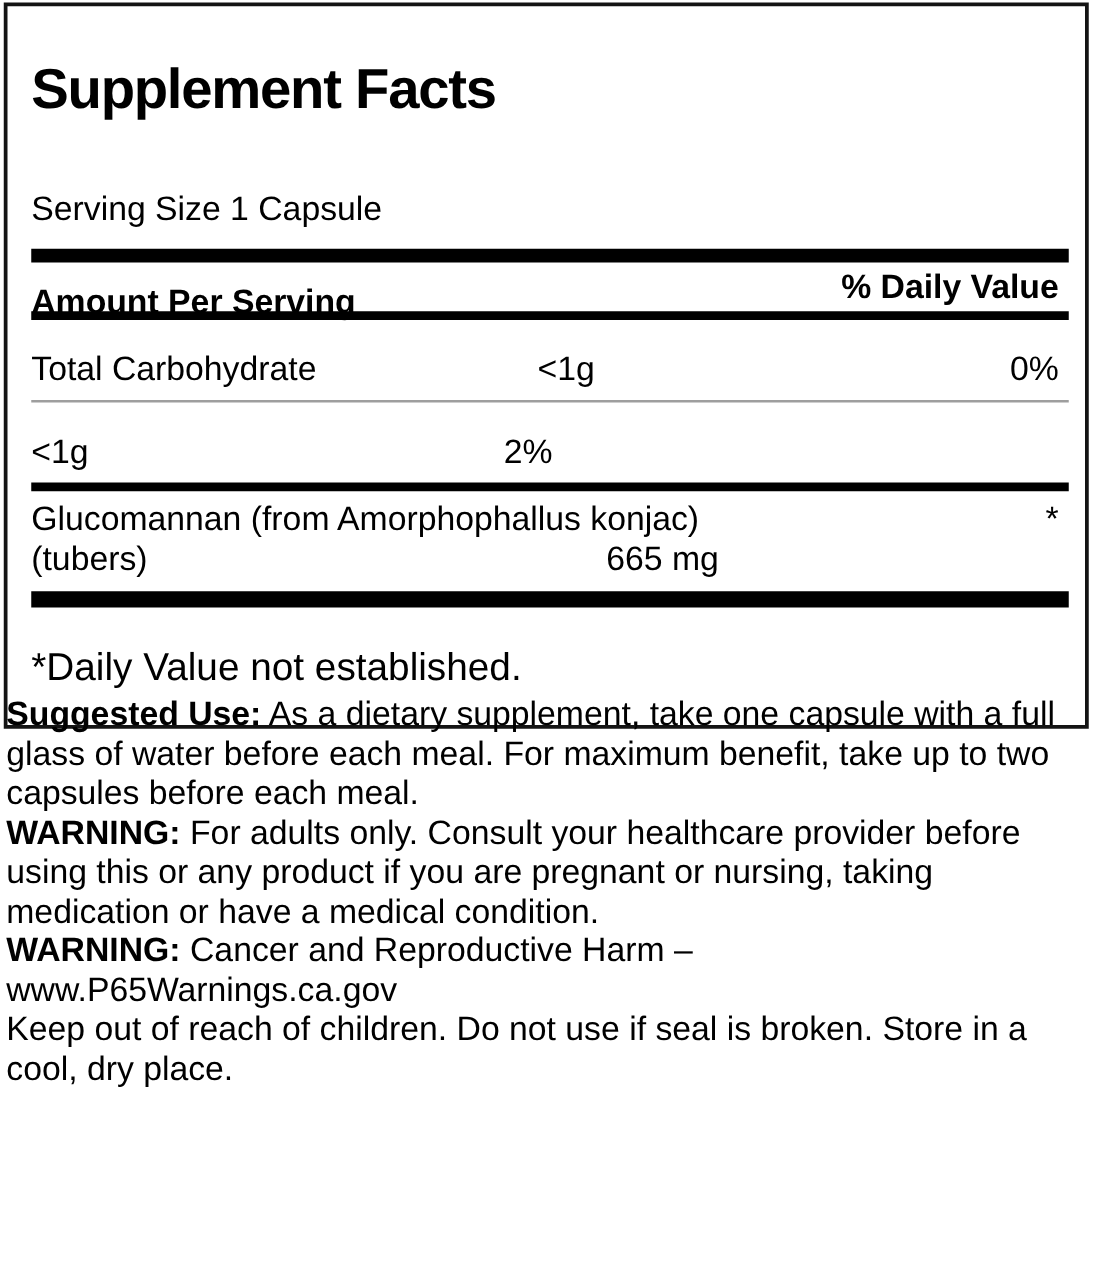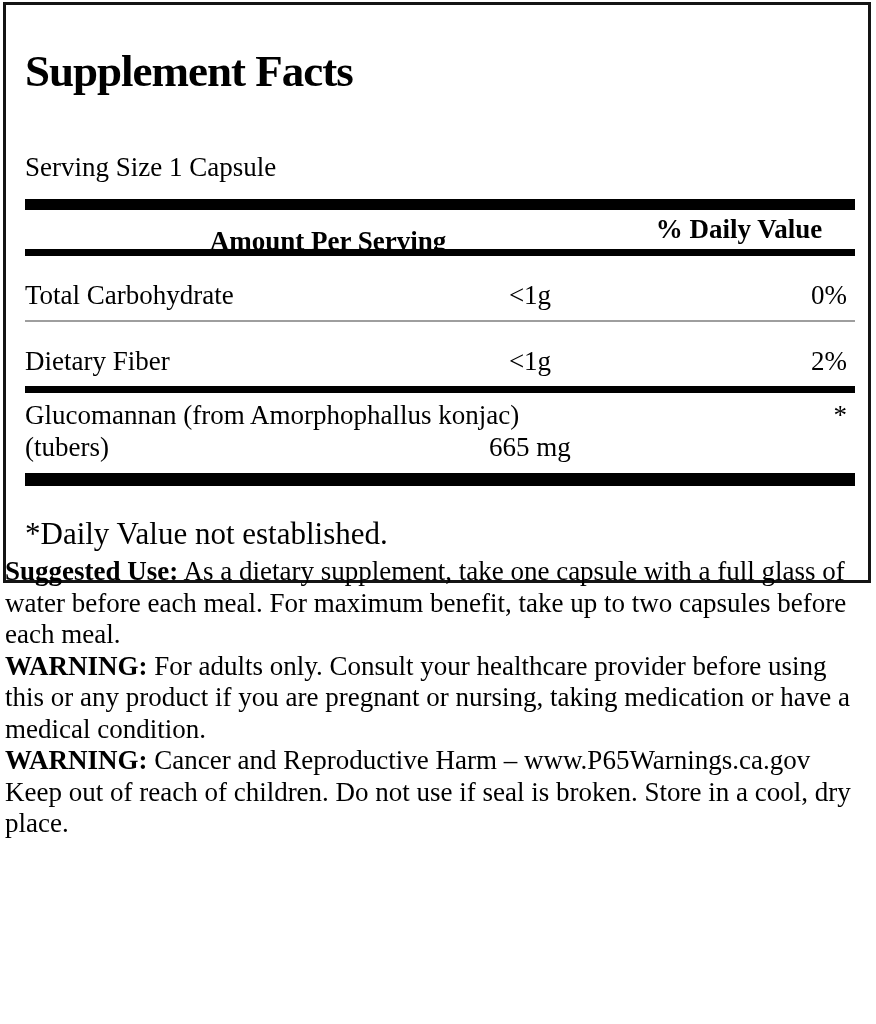--- a/index.html
+++ b/index.html
@@ -6,21 +6,21 @@
     margin: 0;
     padding: 0;
     background: #ffffff;
   }
   .page {
     position: relative;
     width: 876px;
     height: 1024px;
     background: #ffffff;
     color: #000000;
-    font-family: Liberation Serif, serif;
+    font-family: Liberation Sans, sans-serif;
     overflow: hidden;
   }
 
   
   .facts-box {
     position: absolute;
     left: 3px;
     top: 2px;
     width: 868px;
     box-sizing: border-box;
@@ -51,38 +51,37 @@
 
   .hdr-row {
     display: flex;
     align-items: center;
     height: 39px;
     font-size: 27px;
     font-weight: bold;
   }
   .hdr-amount {
     width: 606px;
-    text-align: center;
     margin-top: 24px;
   }
   .hdr-dv {
     flex: 1;
-    text-align: center;
+    text-align: right;
     padding-right: 8px;
   }
 
   .nrow {
     display: flex;
     align-items: center;
     font-size: 27px;
     line-height: 31px;
     padding: 24px 0 9px;
   }
   .n-name   { flex: 1; }
-  .n-amount { width: 200px; text-align: center; }
+  .n-amount { width: 200px; text-align: left; }
   .n-dv     { width: 225px; text-align: right; padding-right: 8px; box-sizing: border-box; }
 
   .row-divider {
     height: 2px;
     background: #9e9e9e;
   }
 
   .grow {
     padding: 6px 0 10px;
     font-size: 27px;
@@ -140,21 +139,20 @@
 
     <div class="nrow">
       <div class="n-name">Total Carbohydrate</div>
       <div class="n-amount">&lt;1g</div>
       <div class="n-dv">0%</div>
     </div>
 
     <div class="row-divider"></div>
 
     <div class="nrow">
-      <div class="n-name">Dietary Fiber</div>
       <div class="n-amount">&lt;1g</div>
       <div class="n-dv">2%</div>
     </div>
 
     <div class="bar bar-mid"></div>
 
     <div class="grow">
       <div class="g-line">
         <div class="g-name">Glucomannan (from Amorphophallus konjac)</div>
         <div class="g-star">*</div>

